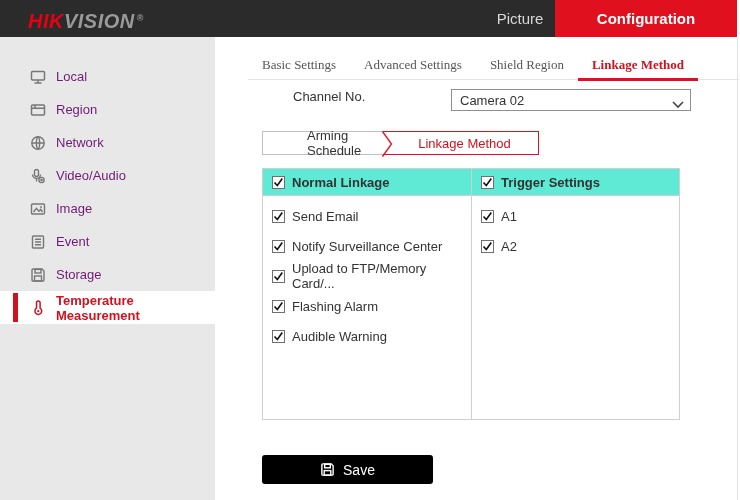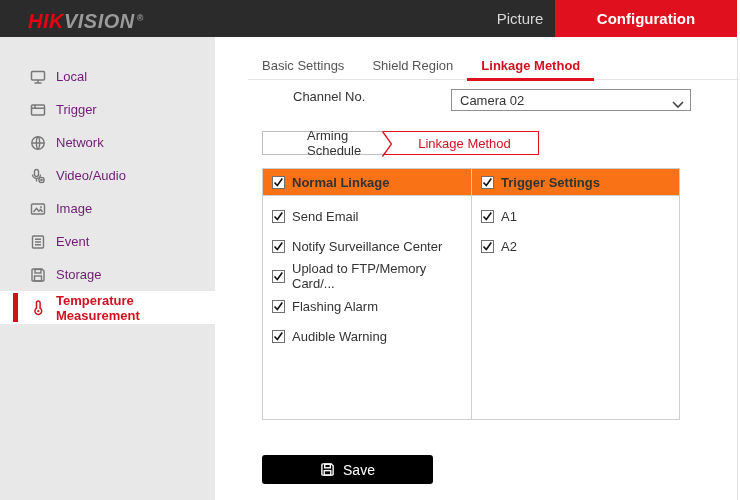--- a/index.html
+++ b/index.html
@@ -33,21 +33,21 @@
   .side-item.active { background:#fff; color:#d0121f; font-weight:bold; }
   .side-item.active .sicon { color:#d0121f; }
   .side-item.active::before { content:""; position:absolute; left:13px; top:2px; bottom:2px;
                               width:5px; background:#d0121f; }
 
   
   .main { position:absolute; left:215px; top:37px; width:525px; height:463px; background:#fff; }
   .main::after { content:""; position:absolute; right:2px; top:0; bottom:0; width:1px; background:#e2e2e2; }
 
   .tabs { position:absolute; left:33px; right:1px; top:14px; height:29px;
-          border-bottom:1px solid #e3e3e3; display:flex; }
+          border-bottom:1px solid #e3e3e3; display:flex;font-family:Liberation Serif, serif; }
   .tab { position:relative; padding:0 14px; display:flex; align-items:center;
          color:#555; cursor:pointer; white-space:nowrap; }
   .tab.active { color:#d0121f; font-weight:bold; }
   .tab.active::after { content:""; position:absolute; left:0; right:0; bottom:-2px;
                        height:3px; background:#e0101e; }
 
   .channel-row { position:absolute; left:47px; top:52px; height:22px; display:flex; align-items:flex-start;margin-left:31px; }
   .channel-label { width:158px; color:#333; }
   .channel-select { position:relative; width:240px; height:22px; border:1px solid #8f8f8f;
                     background:#fff; display:flex; align-items:center; padding:0 22px 0 8px; cursor:pointer; }
@@ -58,21 +58,21 @@
                    display:flex; align-items:center; justify-content:center; color:#333; cursor:pointer;padding-left:44px; }
   .subtab-linkage { position:relative; width:156px; height:24px; border:1px solid #e0101e;
                     border-left:none; display:flex; align-items:center; justify-content:center;
                     color:#d0121f; padding-left:8px; cursor:pointer; }
   .subtab-linkage .notch { position:absolute; left:-1px; top:-1px; }
 
   .linkage-table { position:absolute; left:47px; top:131px; width:418px; height:252px;
                    border:1px solid #cfcfcf; display:flex; }
   .ltcol { width:208px; }
   .ltcol + .ltcol { border-left:1px solid #cfcfcf; flex:1; }
-  .lthead { height:27px; background:#f97316; border-bottom:1px solid #cfcfcf;
+  .lthead { height:27px; background:#5eead4; border-bottom:1px solid #cfcfcf;
             display:flex; align-items:center; padding-left:9px; font-weight:bold; }
   .ltbody { padding-top:5px; }
   .ltrow { height:30px; display:flex; align-items:center; padding-left:9px; }
 
   .cb { width:13px; height:13px; border:1px solid #6f6f6f; background:#fff; margin-right:7px;
         flex:none; display:flex; align-items:center; justify-content:center; cursor:pointer; }
   .cb svg { width:11px; height:11px; }
 
   .save-btn { position:absolute; left:47px; top:418px; width:171px; height:29px;
               background:#000000; border:none; border-radius:3px; color:#fff; font-size:14px;
@@ -102,21 +102,21 @@
       </span>
       <span>Local</span>
     </li>
     <li class="side-item">
       <span class="sicon">
         <svg viewBox="0 0 16 16" fill="none" stroke="currentColor" stroke-width="1.5">
             <rect x="1.5" y="3" width="13" height="10" rx="1"></rect>
             <path d="M1.5 6.2h13M5 3v3"></path>
           </svg>
       </span>
-      <span>Trigger</span>
+      <span>Region</span>
     </li>
     <li class="side-item">
       <span class="sicon">
         <svg viewBox="0 0 16 16" fill="none" stroke="currentColor" stroke-width="1.4">
             <circle cx="8" cy="8" r="6.2"></circle>
             <path d="M1.8 8h12.4M8 1.8c-2.2 1.8-2.2 10.6 0 12.4M8 1.8c2.2 1.8 2.2 10.6 0 12.4"></path>
           </svg>
       </span>
       <span>Network</span>
     </li>
@@ -169,20 +169,21 @@
       </span>
       <span>Temperature Measurement</span>
     </li>
   </ul>
 </div>
 
 <div class="main">
 
   <div class="tabs">
     <div class="tab">Basic Settings</div>
+    <div class="tab">Advanced Settings</div>
     <div class="tab">Shield Region</div>
     <div class="tab active">Linkage Method</div>
   </div>
 
   <div class="channel-row">
     <span class="channel-label">Channel No.</span>
     <div class="channel-select">
       <span>Camera 02</span>
       <span class="chev">
         <svg width="12" height="8" viewBox="0 0 12 8" fill="none" stroke="#444" stroke-width="1.6">

